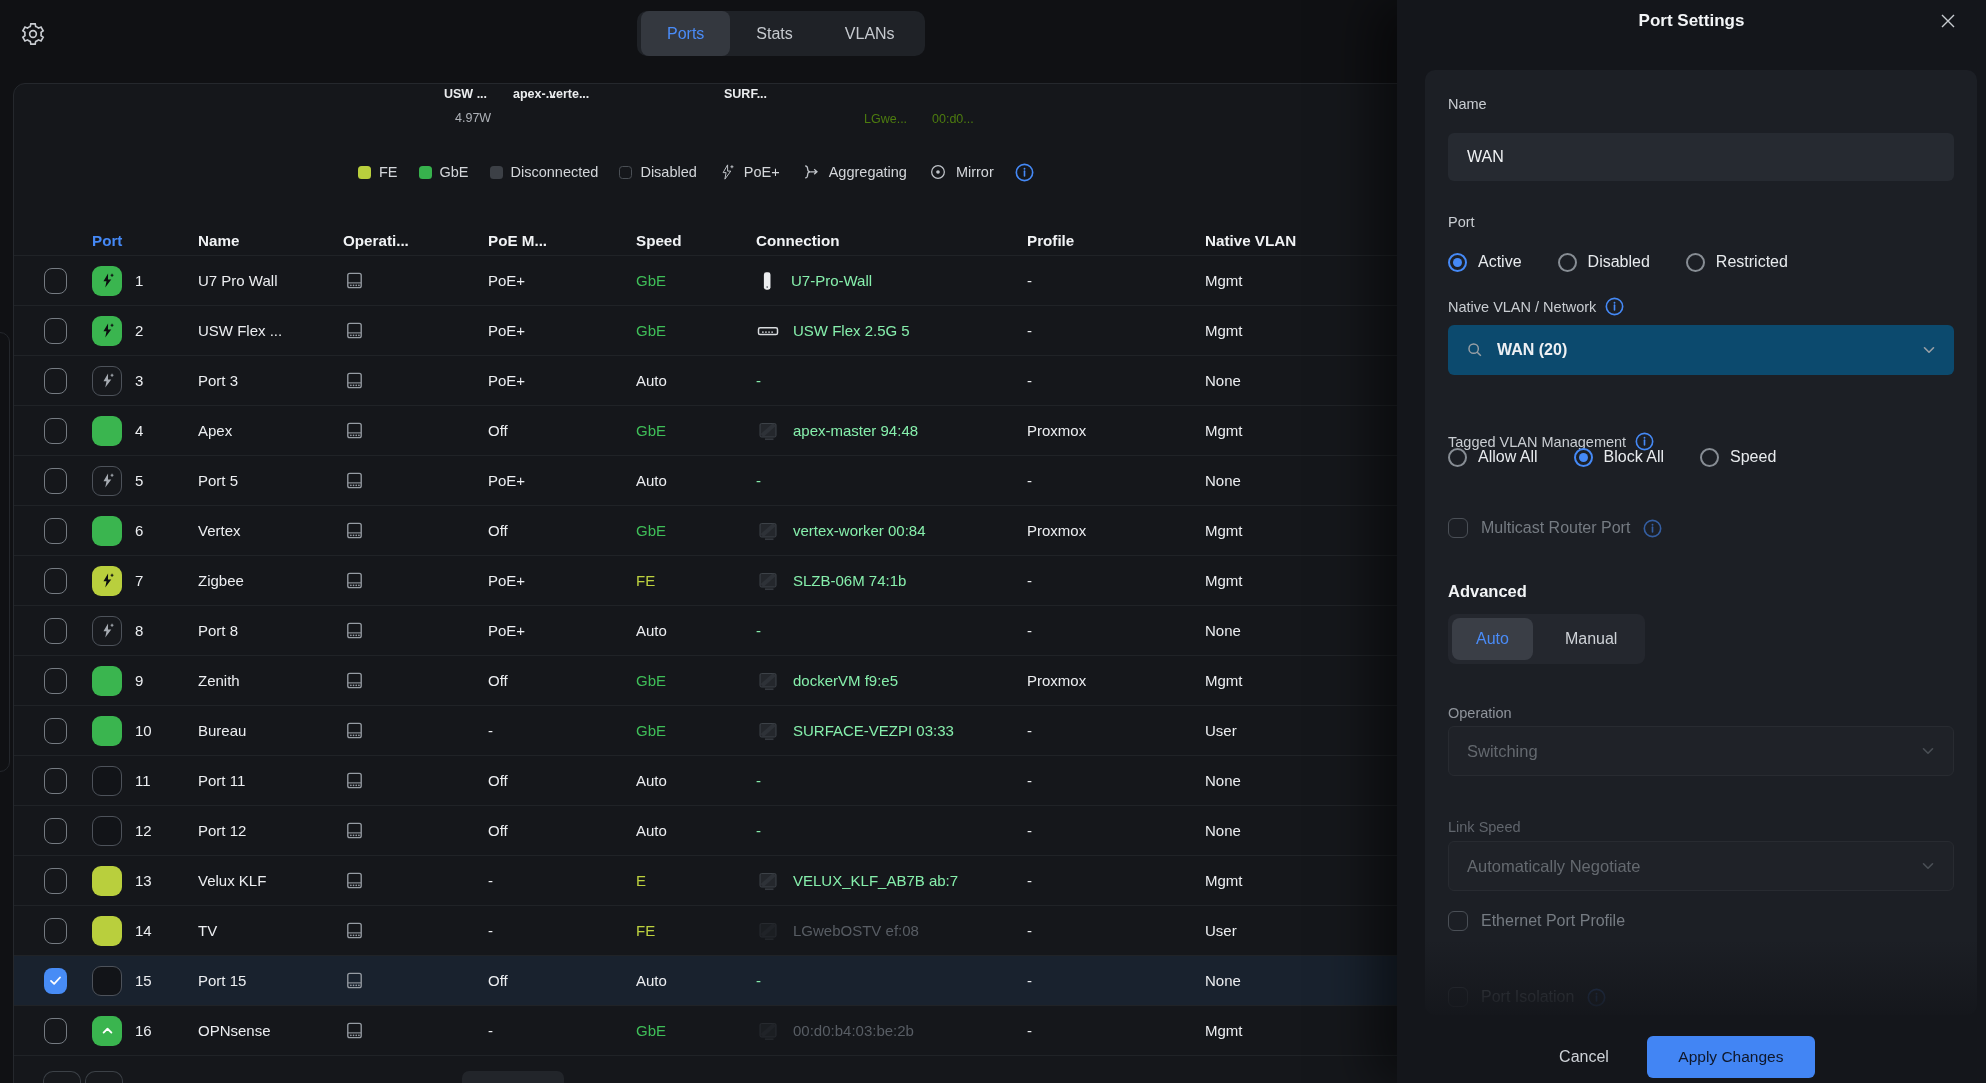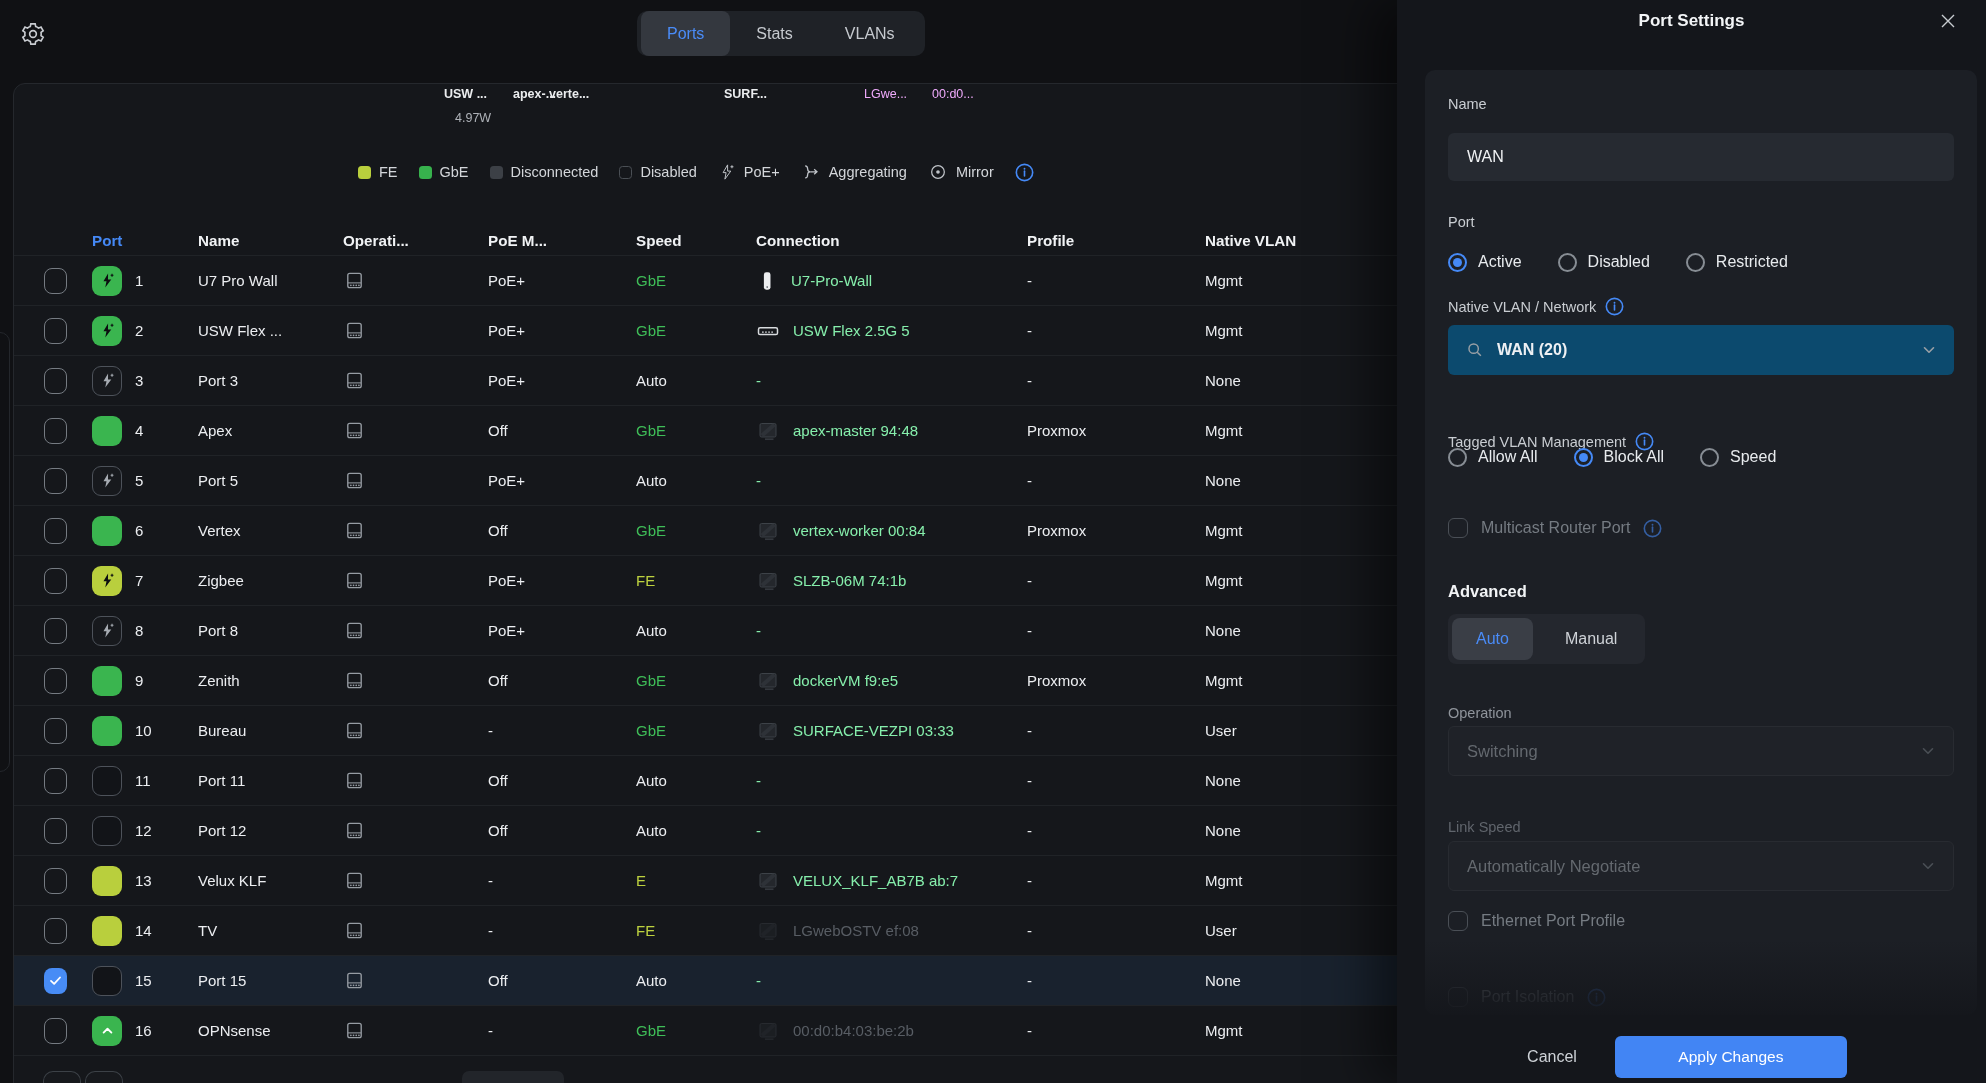--- a/index.html
+++ b/index.html
@@ -14,21 +14,21 @@
   .tabbar{position:absolute;left:637px;top:11px;height:45px;background:#1f2227;border-radius:10px;
     display:flex;align-items:center;padding:0 4px;box-sizing:border-box;}
   .tab{height:37px;line-height:37px;padding:4px 26px;font-size:16px;color:#c6cacf;border-radius:8px;cursor:pointer;}
   .tab.active{background:#34383f;color:#4a8cf8;}
   
   .side-sliver{position:absolute;left:-12px;top:332px;width:20px;height:438px;border:1px solid #24272c;border-radius:10px;}
   .card{position:absolute;left:13px;top:83px;width:1990px;height:1020px;background:#15171b;
     border:1px solid #25282d;border-radius:12px;box-sizing:border-box;}
   .mini-label{position:absolute;top:3px;font-size:12.5px;font-weight:bold;color:#ebedef;max-width:62px;
     overflow:hidden;text-overflow:ellipsis;white-space:nowrap;}
-  .mini-label.dim{color:#f0abfc;font-weight:normal;}
+  .mini-label.dim{color:#4d7c0f;font-weight:normal;margin-top:25px;}
   .power{position:absolute;left:441px;top:27px;font-size:12.5px;color:#aeb2b8;}
   
   .legend{position:absolute;left:344px;top:77px;height:22px;display:flex;align-items:center;gap:21px;
     font-size:14.5px;color:#d3d6da;}
   .lg-item{display:flex;align-items:center;gap:8px;}
   .lg-sq{width:13px;height:13px;border-radius:3.5px;display:inline-block;}
   .lg-fe{background:#b9cf3d;} .lg-gbe{background:#37b24d;}
   .lg-disc{background:#3c4046;} .lg-dis{background:transparent;border:1.5px solid #4a4f55;box-sizing:border-box;}
   .lg-ico{display:flex;align-items:center;}
   
@@ -87,21 +87,21 @@
   .phead{position:absolute;left:23px;font-size:16.5px;font-weight:bold;color:#f2f4f6;}
   .seg{position:absolute;left:23px;top:544px;height:50px;background:#24272e;border-radius:8px;display:flex;
     align-items:center;padding:0;box-sizing:border-box;}
   .seg-btn{height:42px;line-height:42px;margin:4px;padding:0 24px;font-size:16px;color:#ced2d7;border-radius:8px;cursor:pointer;}
   .seg-btn.active{background:#3a3e46;color:#4a8cf8;}
   .pfade{position:absolute;left:0;top:940px;width:589px;height:143px;
     background:linear-gradient(to bottom, rgba(20,22,27,0) 0%, #14161b 58%);pointer-events:none;}
   .pfooter{position:absolute;left:0;top:1030px;width:589px;height:53px;display:flex;align-items:center;
     justify-content:center;gap:38px;padding-right:9px;box-sizing:border-box;z-index:6;}
   .cancel{font-size:16px;color:#ced2d7;cursor:pointer;}
-  .apply{width:232px;height:42px;border-radius:6px;background:#4285f4;color:#ffffff;font-size:15.5px;
+  .apply{width:168px;height:42px;border-radius:6px;background:#4285f4;color:#0f172a;font-size:15.5px;
     display:flex;align-items:center;justify-content:center;cursor:pointer;}
   .iso{opacity:.55;}
 </style>
 </head>
 <body>
 
 <div class="topbar">
   <span class="gear">
     <svg viewBox="0 0 24 24" width="26" height="26" fill="none" stroke="#c9ccd1" stroke-width="1.5">
       <circle cx="12" cy="12" r="3.1"></circle>

